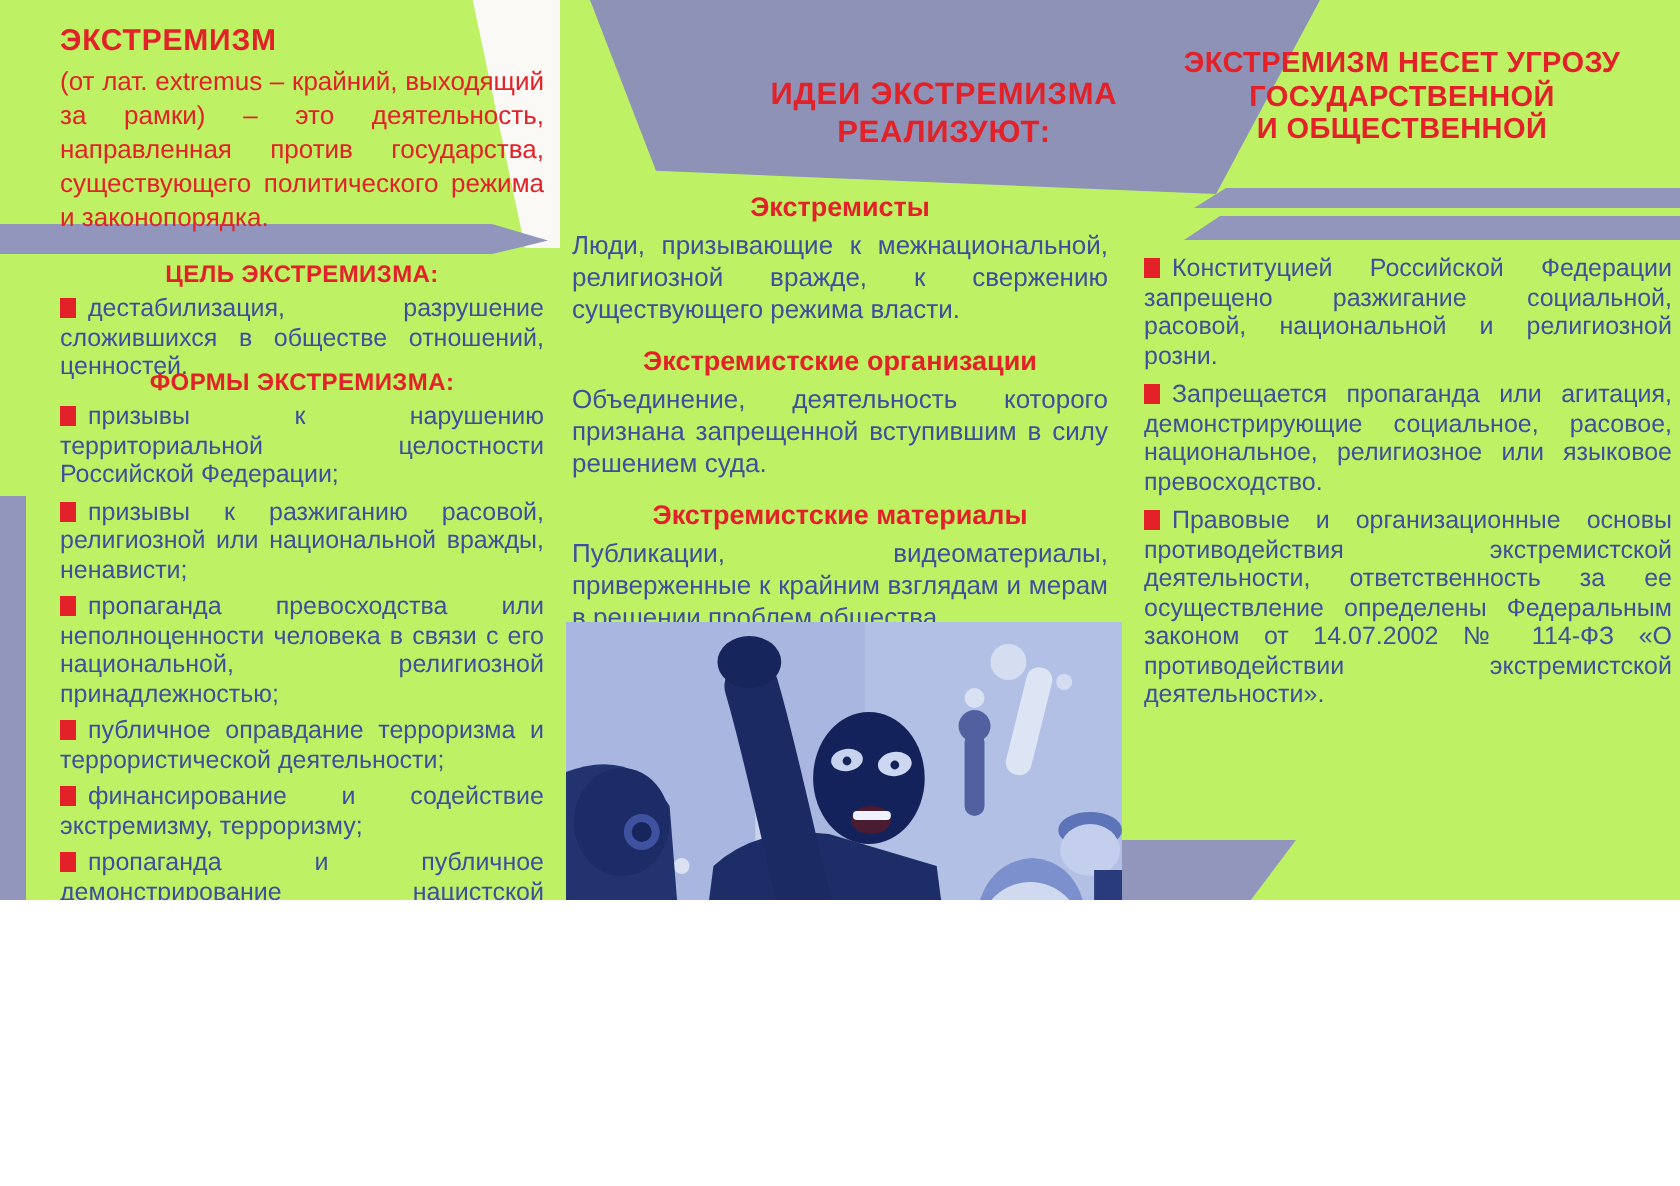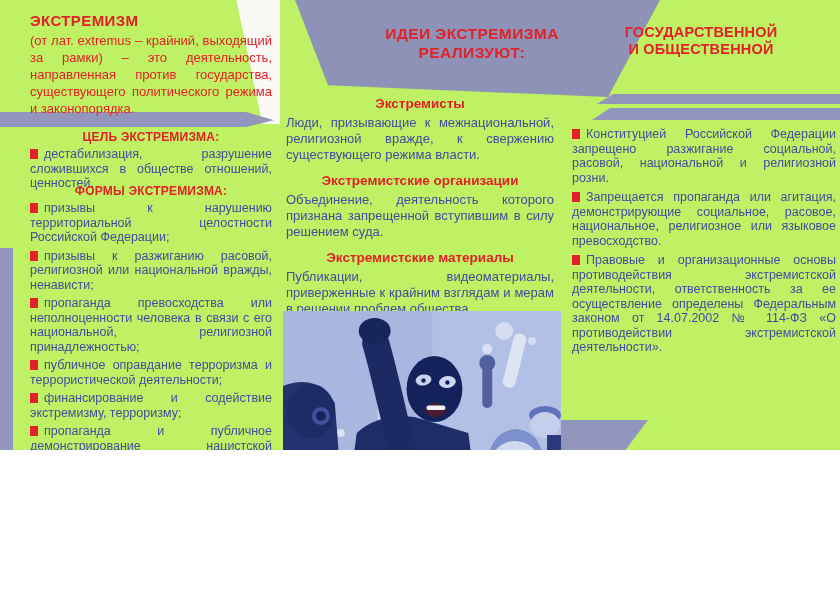--- a/index.html
+++ b/index.html
@@ -36,21 +36,21 @@
   .def-title{font-size:15px;font-weight:600;letter-spacing:.4px;margin-bottom:3px;}
   .def-text{font-size:13px;line-height:17px;text-align:justify;}
   .sec-h{width:242px;left:30px;text-align:center;font-size:12px;font-weight:600;letter-spacing:.2px;}
   .goal-h{top:130px;}
   .goal-items{left:30px;top:147px;width:242px;}
   .forms-h{top:184px;}
   .forms-items{left:30px;top:201px;width:242px;}
   .bullet{font-size:12.5px;line-height:14.5px;text-align:justify;margin:0 0 4px 0;}
   .sq{display:inline-block;width:8px;height:10px;background:#e32128;margin-right:6px;vertical-align:-1px;}
   .mid-head{left:284px;top:0;width:376px;height:97px;}
-  .mid-head-inner{padding-top:24px;text-align:center;font-size:15.5px;font-weight:600;
+  .mid-head-inner{padding-top:38px;text-align:center;font-size:15.5px;font-weight:600;
     letter-spacing:.4px;line-height:19px;}
   .mid-flow{left:286px;top:96px;width:268px;}
   .m-title{font-size:13.5px;font-weight:600;text-align:center;margin:10px 0 4px 0;}
   .m-title.first{margin-top:0;}
   .m-text{font-size:13px;line-height:16px;text-align:justify;margin:0 0 9px 0;}
   .photo{left:283px;top:311px;width:278px;height:168px;}
   .photo svg{display:block;width:100%;height:100%;}
   .right-head{left:566px;top:24px;width:270px;text-align:center;font-size:14.5px;
     font-weight:600;line-height:16.5px;letter-spacing:.2px;}
   .right-points{left:572px;top:127px;width:264px;}
@@ -162,20 +162,21 @@
 
       <ellipse cx="18" cy="158" rx="26" ry="18" fill="#31478f"></ellipse>
       <ellipse cx="196" cy="165" rx="22" ry="12" fill="#31478f"></ellipse>
     </svg>
   </div>
 
   <div class="abs slogan slogan-l red">ЭКСТРЕМИЗМ —</div>
   <div class="abs slogan slogan-r red">УГРОЗА ОБЩЕСТВУ!</div>
 
   <div class="abs right-head red">
+    <div>ЭКСТРЕМИЗМ НЕСЕТ УГРОЗУ</div>
     <div>ГОСУДАРСТВЕННОЙ</div>
     <div>И ОБЩЕСТВЕННОЙ</div>
   </div>
 
   <div class="abs right-points blue">
     <p class="bullet"><span class="sq"></span><span>Конституцией Российской Федерации запрещено разжигание социальной, расовой, национальной и религиозной розни.</span></p>
     <p class="bullet"><span class="sq"></span><span>Запрещается пропаганда или агитация, демонстрирующие социальное, расовое, национальное, религиозное или языковое превосходство.</span></p>
     <p class="bullet"><span class="sq"></span><span>Правовые и организационные основы противодействия экстремистской деятельности, ответственность за ее осуществление определены Федеральным законом от 14.07.2002 № 114-ФЗ «О противодействии экстремистской деятельности».</span></p>
   </div>
 

